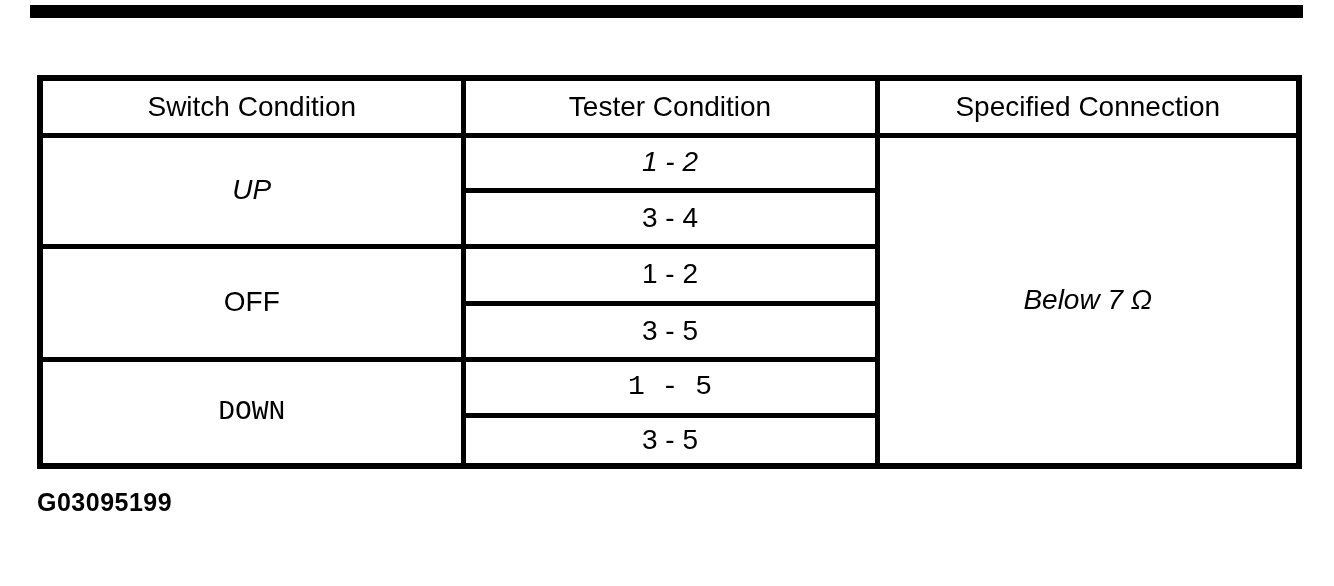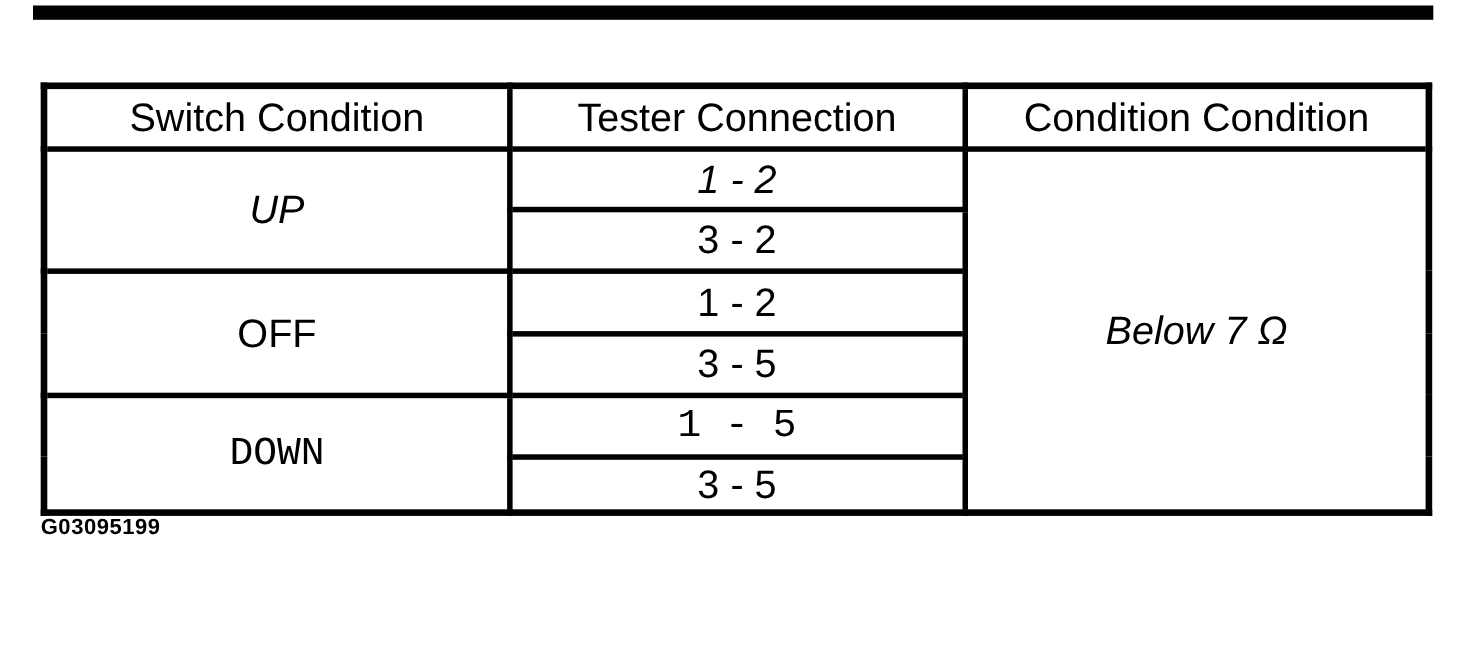--- a/index.html
+++ b/index.html
@@ -30,67 +30,67 @@
     width: 1259px;
     border-collapse: collapse;
     table-layout: fixed;
     border: 6px solid #000000;
   }
   table.spec-table th,
   table.spec-table td {
     border: 5px solid #000000;
     text-align: center;
     vertical-align: middle;
-    font-size: 36px;
+    font-size: 28px;
     font-weight: normal;
     padding: 0;
     line-height: 1.15;
     overflow: hidden;
     white-space: nowrap;
   }
   tr.hdr    { height: 57px; }
   tr.r1     { height: 55px; font-style: italic; }
   tr.r2     { height: 56px; }
   tr.r3     { height: 57px; }
   tr.r4     { height: 56px; }
   tr.r5     { height: 56px; font-family: Liberation Mono, monospace; }
   tr.r6     { height: 51px; }
   .figure-id {
     position: absolute;
     left: 37px;
-    top: 468px;
-    font-size: 20px;
+    top: 488px;
+    font-size: 25px;
     font-weight: bold;
     letter-spacing: 0.5px;
   }
 </style>
 </head>
 <body>
 
 <div class="scan-bar"></div>
 
 <table class="spec-table">
   <colgroup>
     <col style="width:423px">
     <col style="width:414px">
     <col style="width:422px">
   </colgroup>
   <tbody>
     <tr class="hdr">
       <th>Switch Condition</th>
-      <th>Tester Connection</th>
-      <th>Condition Condition</th>
+      <th>Tester Condition</th>
+      <th>Specified Connection</th>
     </tr>
     <tr class="r1">
       <td rowspan="2">UP</td>
       <td>1 - 2</td>
       <td rowspan="6">Below 7 Ω</td>
     </tr>
     <tr class="r2">
-      <td>3 - 2</td>
+      <td>3 - 4</td>
     </tr>
     <tr class="r3">
       <td rowspan="2">OFF</td>
       <td>1 - 2</td>
     </tr>
     <tr class="r4">
       <td>3 - 5</td>
     </tr>
     <tr class="r5">
       <td rowspan="2">DOWN</td>

